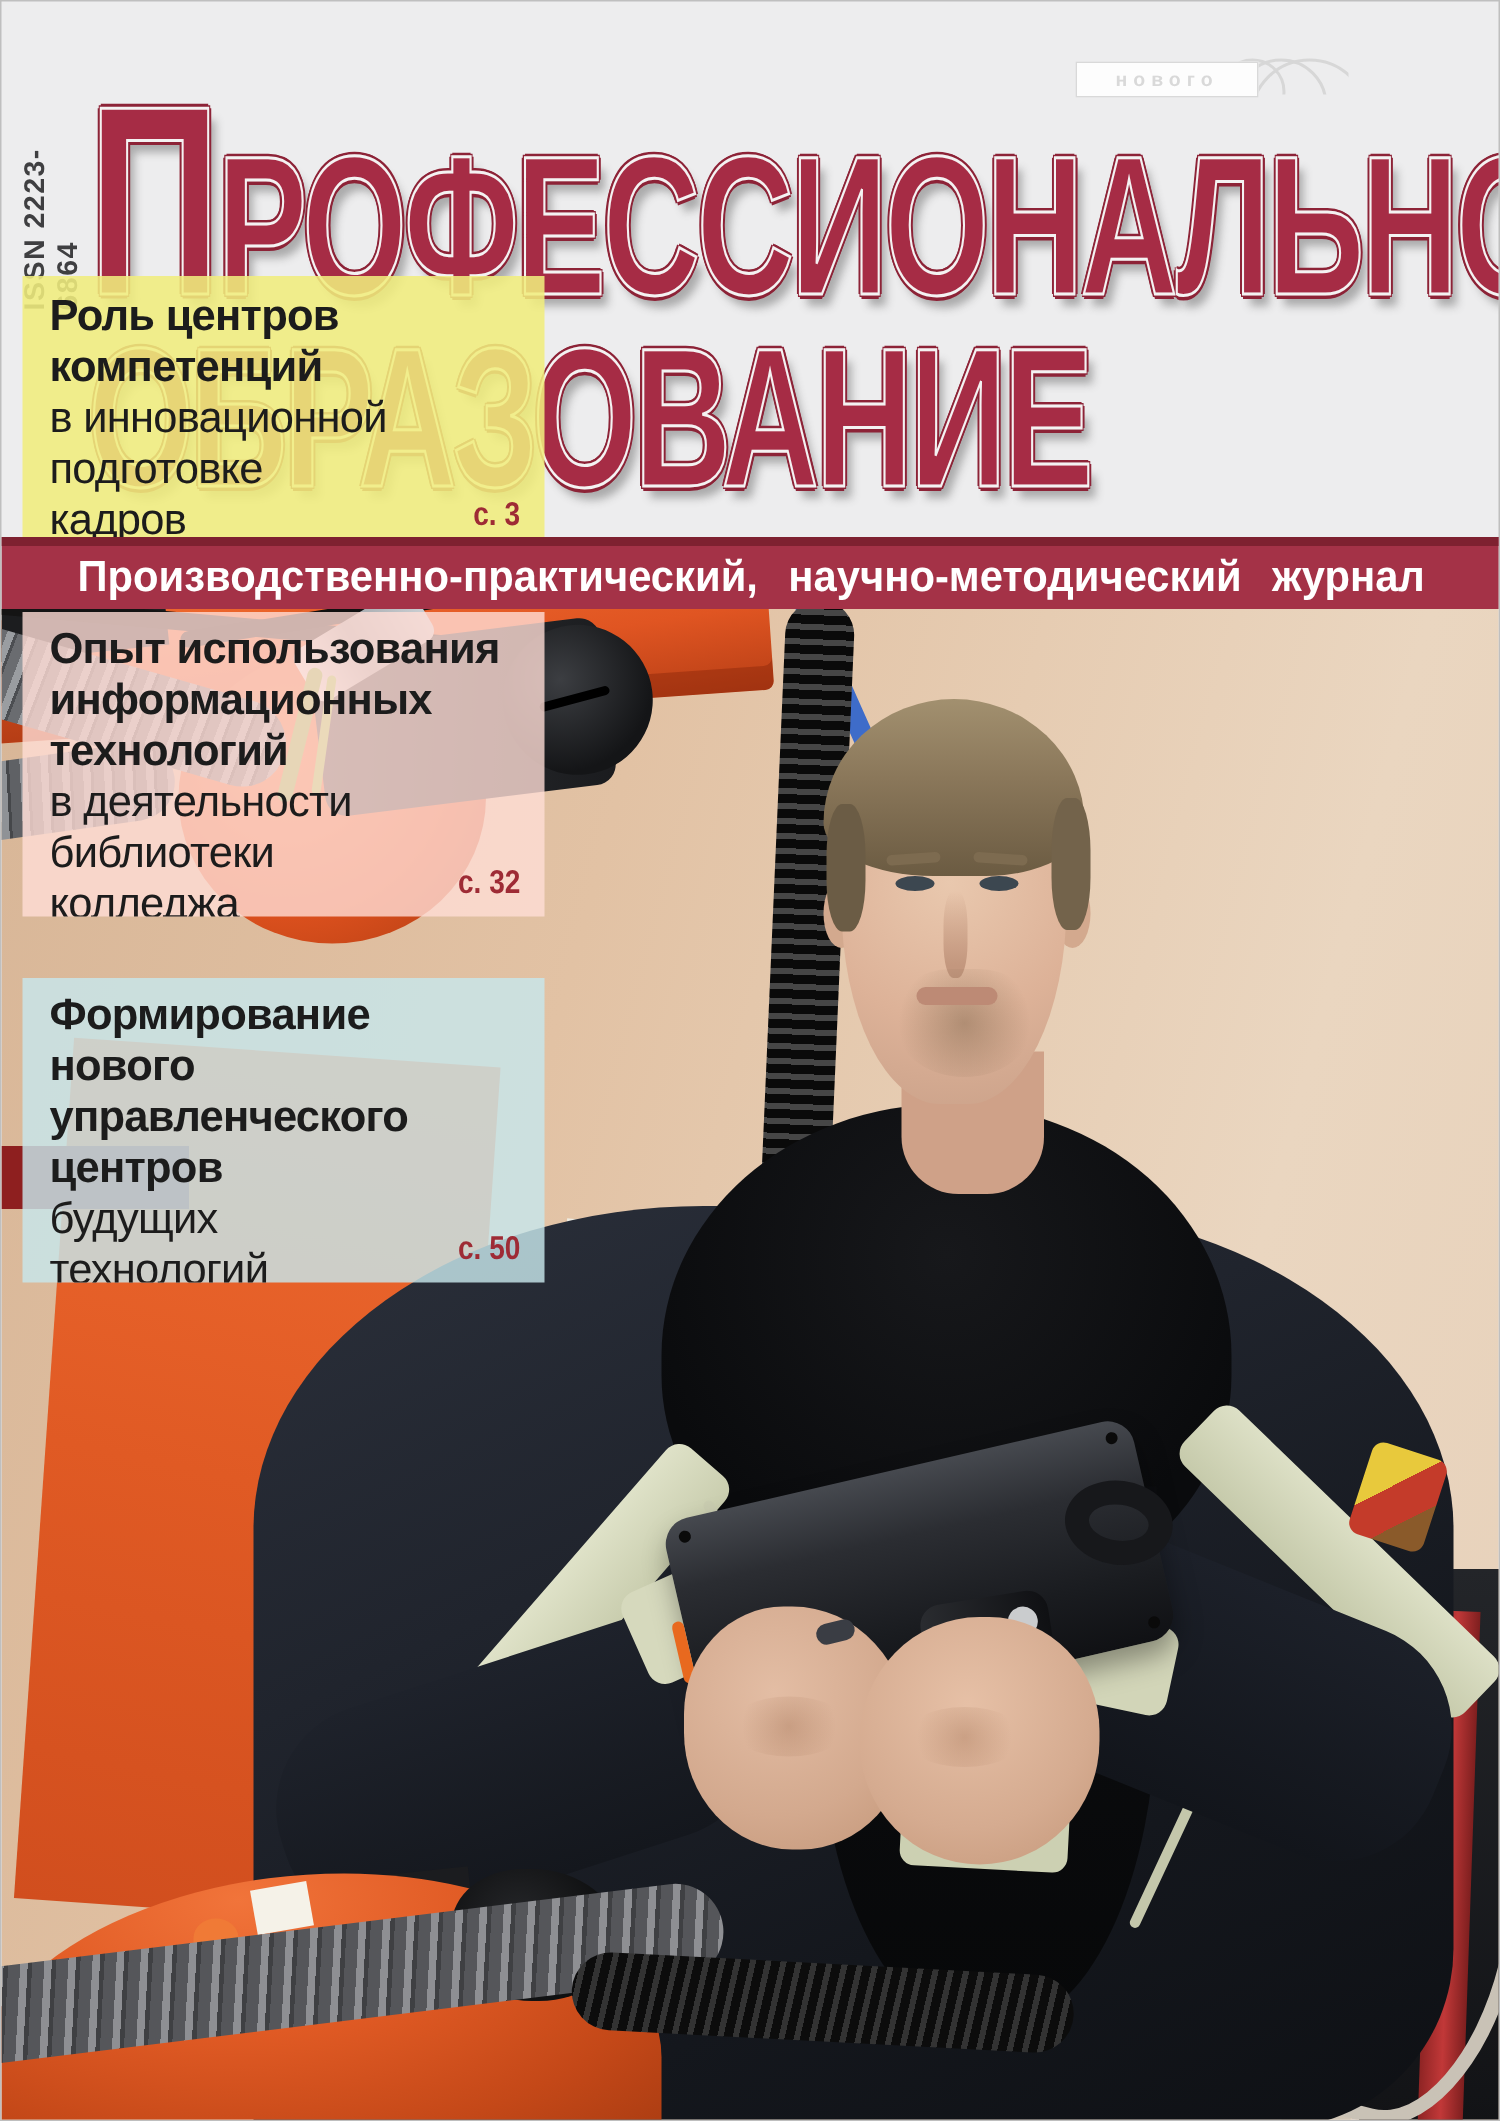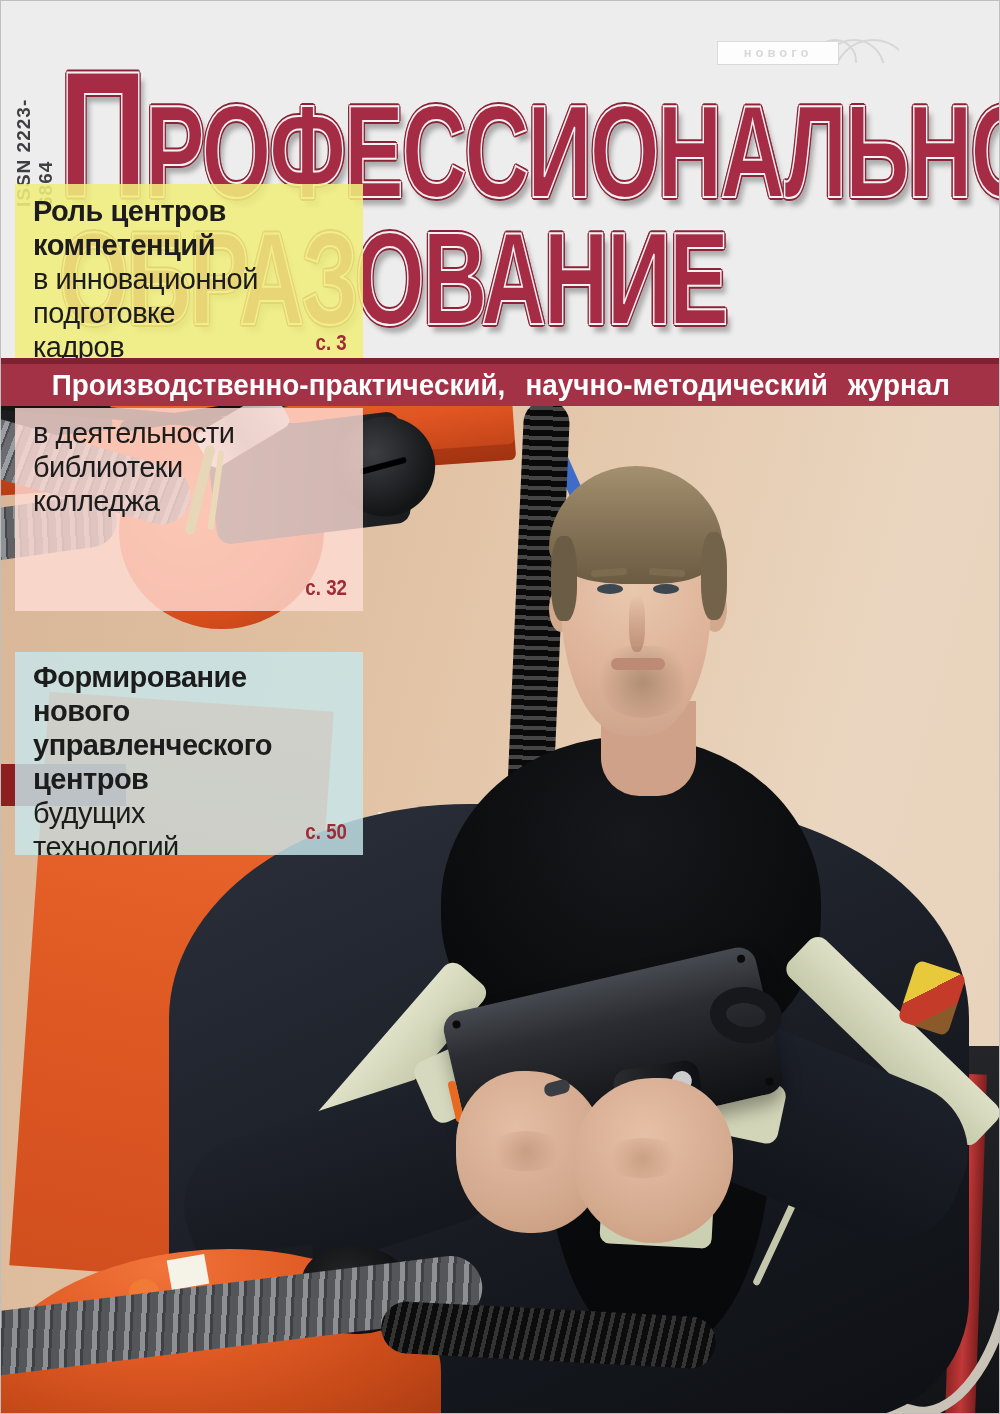--- a/index.html
+++ b/index.html
@@ -289,20 +289,23 @@
   <div class="abs teaser box1">
     <div class="t-bold">Роль центров
 компетенций</div>
     <div class="t-reg">в инновационной
 подготовке
 кадров</div>
     <div class="pref">с. 3</div>
   </div>
 
   <div class="abs teaser box2">
+    <div class="t-bold">Опыт использования
+информационных
+технологий</div>
     <div class="t-reg">в деятельности
 библиотеки
 колледжа</div>
     <div class="pref">с. 32</div>
   </div>
 
   <div class="abs teaser box3">
     <div class="t-bold">Формирование
 нового
 управленческого

